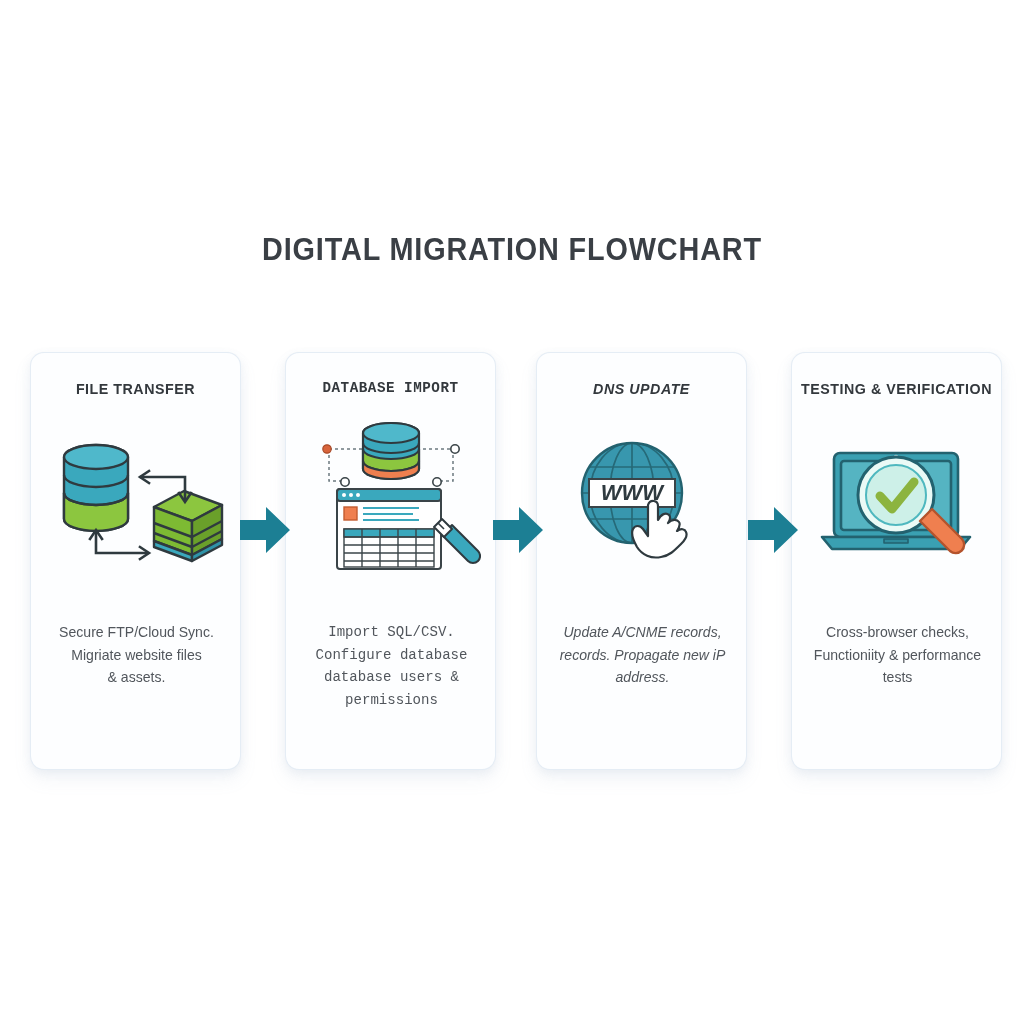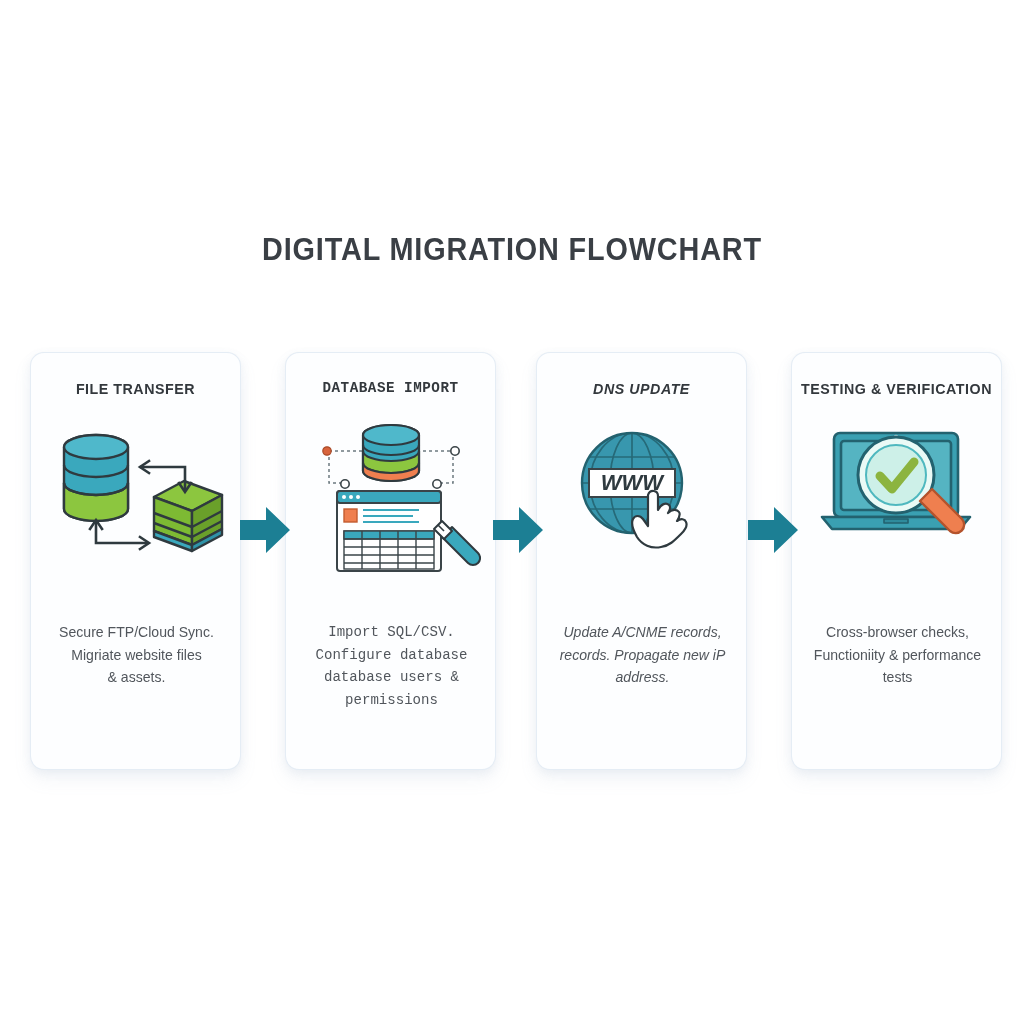--- a/index.html
+++ b/index.html
@@ -81,21 +81,21 @@
     white-space: nowrap;
   }
 
   .card-icon {
     position: absolute;
     top: 68px;
     left: 0;
     width: 100%;
     height: 150px;
     display: flex;
-    align-items: flex-start;
+    align-items: flex-end;
     justify-content: center;
   }
 
   .card-desc {
     position: absolute;
     top: 268px;
     left: 8px;
     width: 195px;
     text-align: center;
     font-size: 14.5px;

